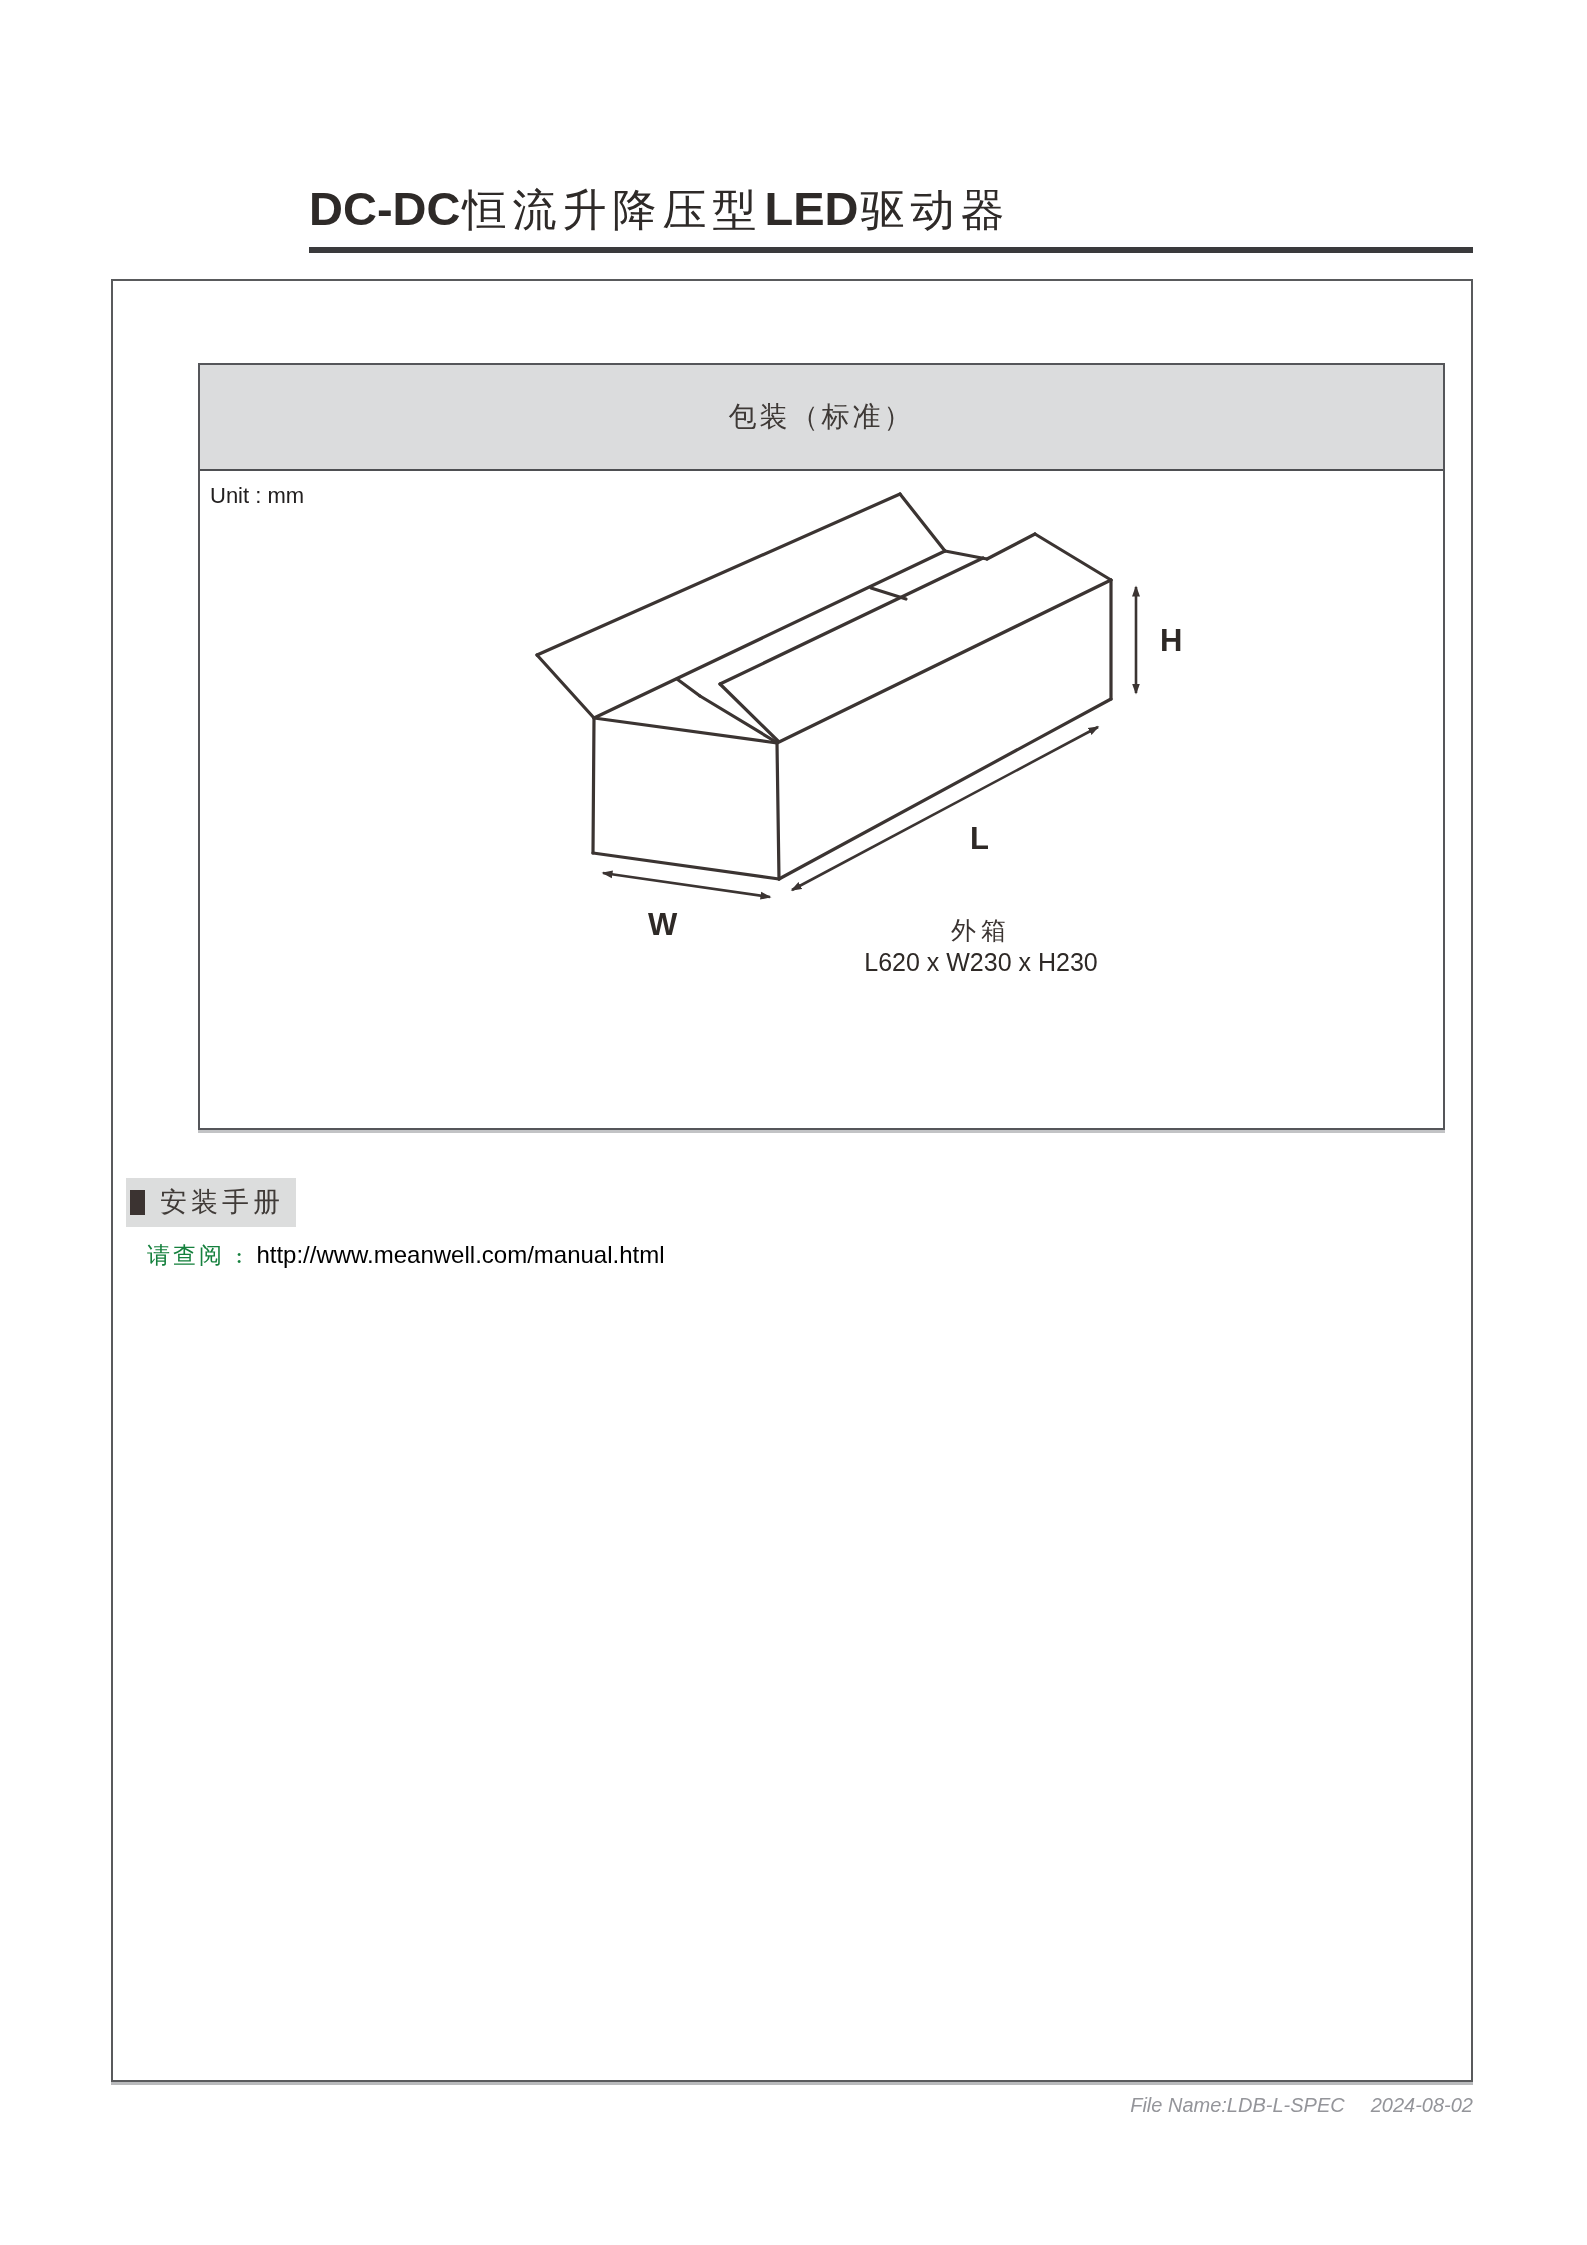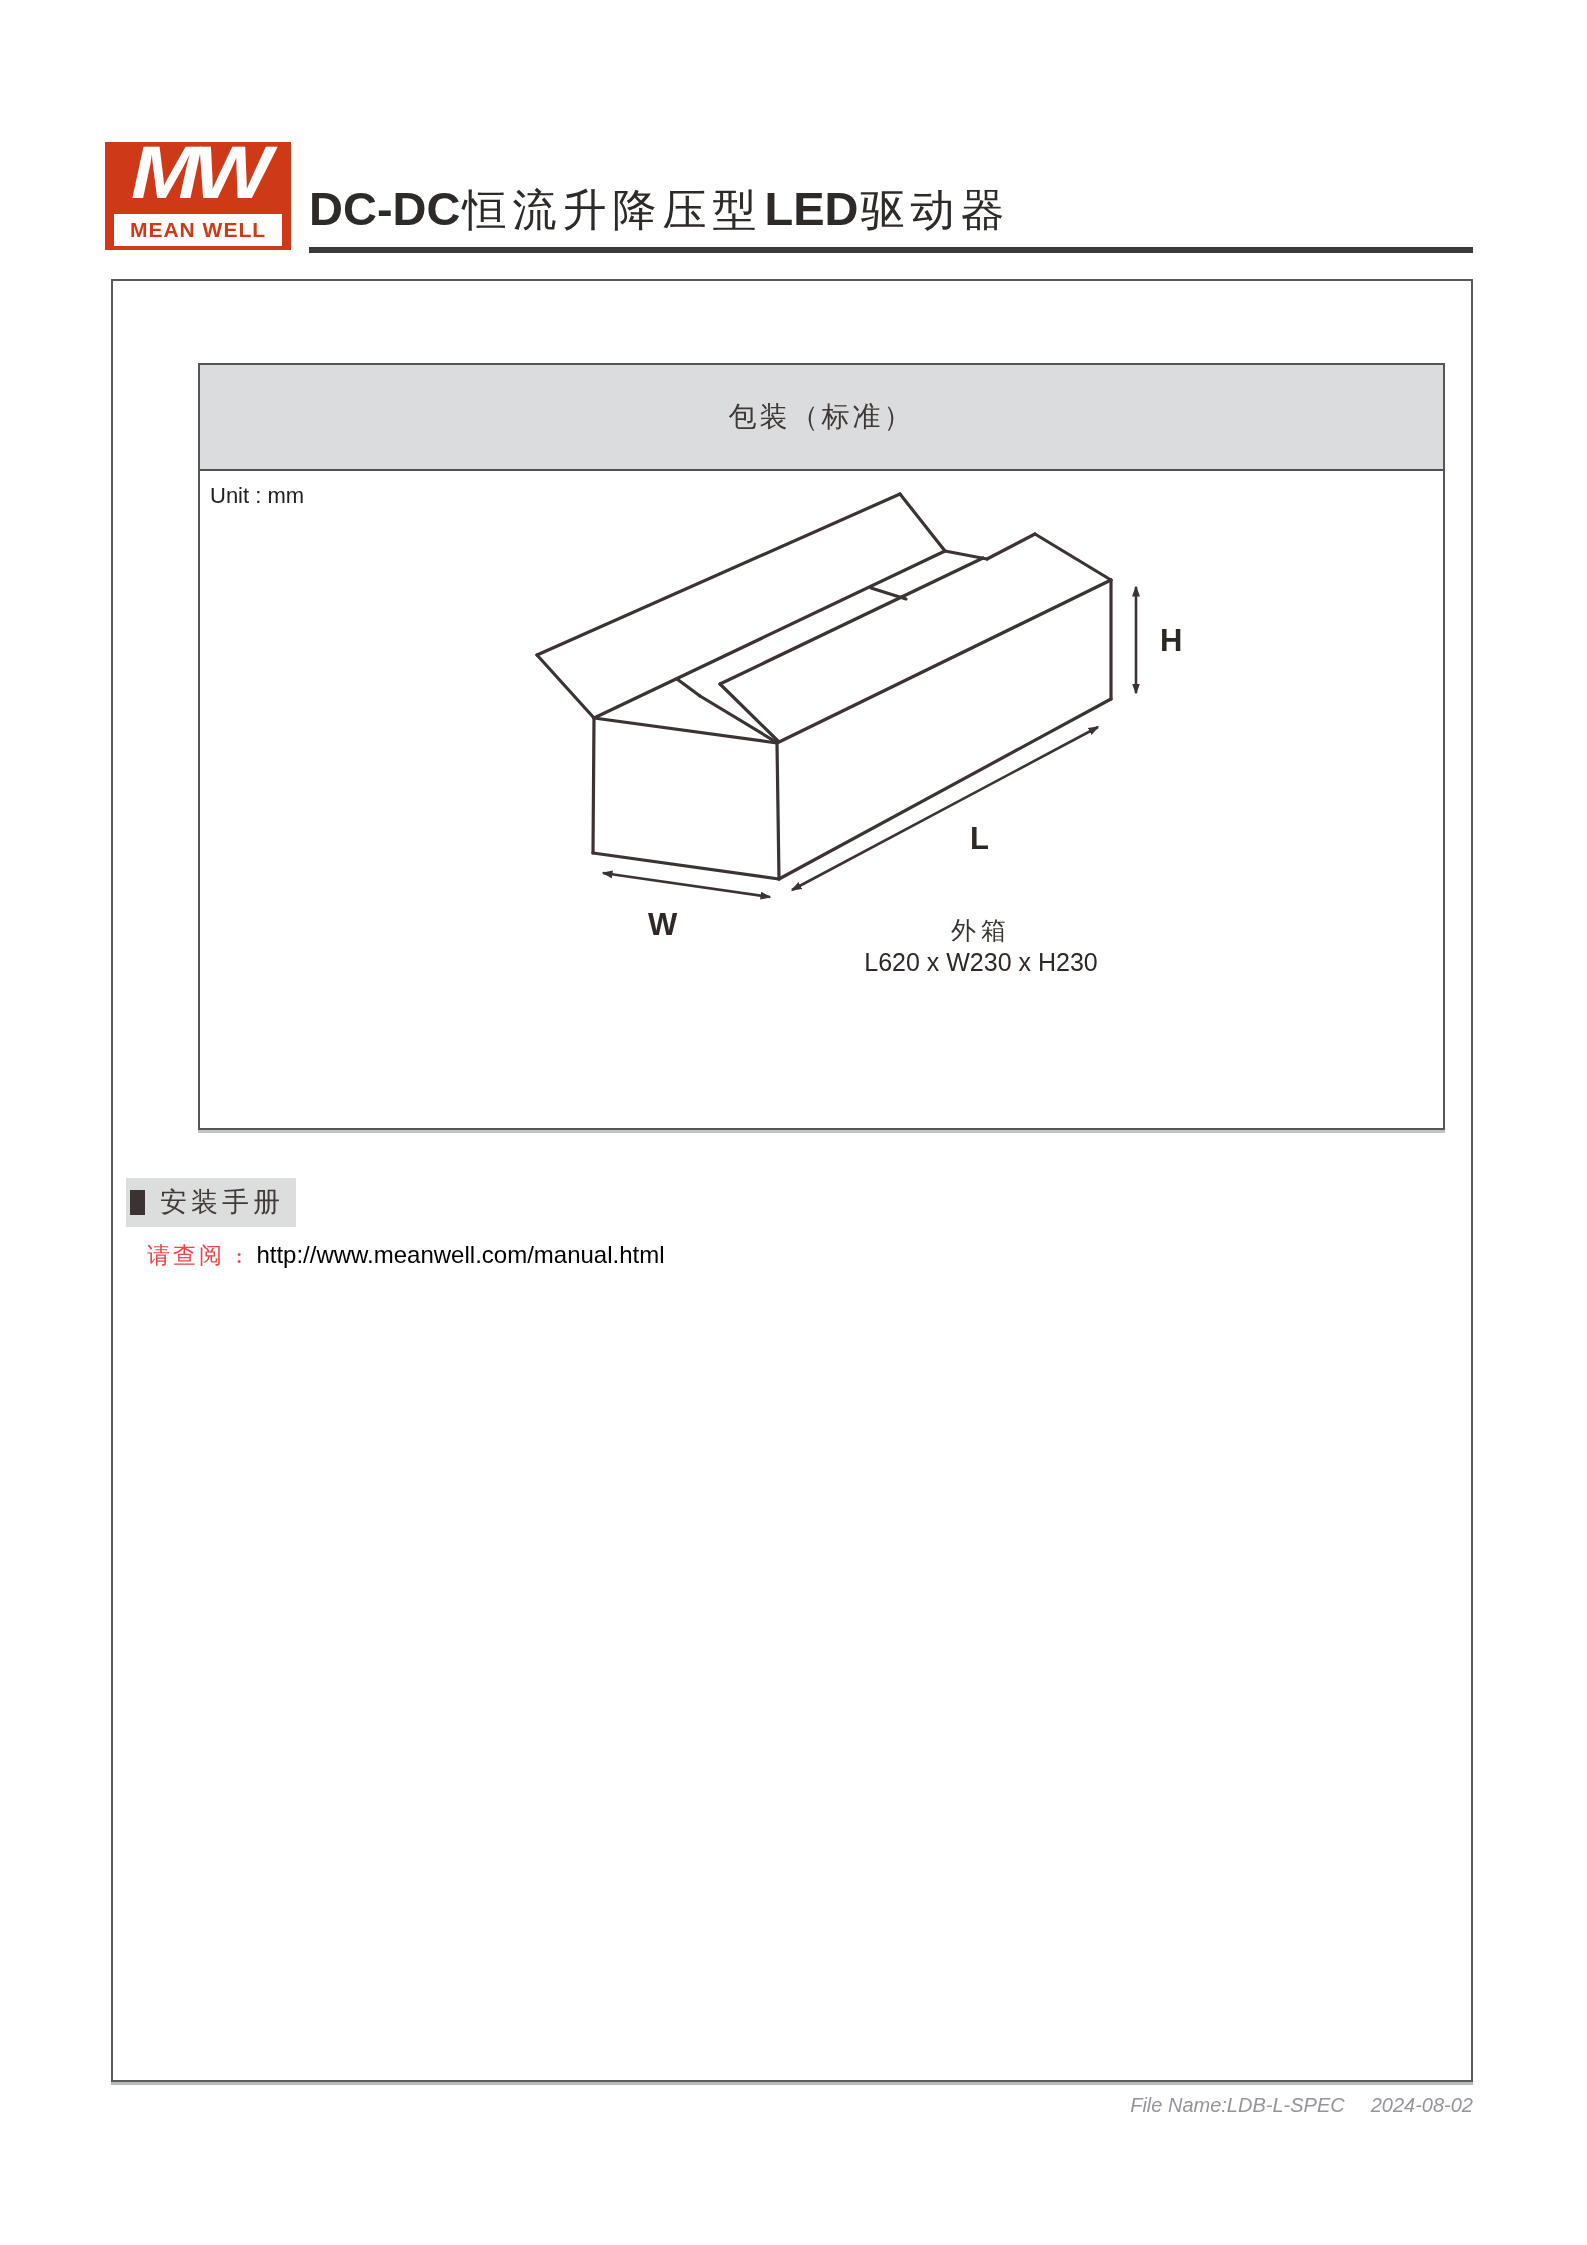--- a/index.html
+++ b/index.html
@@ -71,40 +71,36 @@
   .manual-heading {
     display:inline-flex; align-items:center; background:#DCDDDD;
     padding:6px 12px 7px 4px;
     text-align:right;
   }
   .bullet { width:15px; height:25px; background:#3B3331; margin-right:15px; }
   .manual-title {
     font-family:"DejaVu Serif", serif; font-size:27px; letter-spacing:4px; color:#403B38;
   }
   .manual-note { margin:13px 0 0 21px; white-space:nowrap; }
-  .note-prefix { font-family:"DejaVu Serif", serif; font-size:23px; letter-spacing:3px; color:#ef4444; }
+  .note-prefix { font-family:"DejaVu Serif", serif; font-size:23px; letter-spacing:3px; color:#15803d; }
   .manual-url  { font-family:"Liberation Sans", sans-serif; font-size:24px; color:#000000; font-weight:500; }
 
   
   .footer {
     position:absolute; right:114px; top:2094px; font-style:italic;
     color:#94959A; font-size:20px; font-family:"Liberation Sans", sans-serif;
     white-space:nowrap;
   }
   .footer .date { margin-left:26px; }
 </style>
 </head>
 <body>
 
 <div class="page">
 
-  <div class="logo">
-    <div class="logo-mw">MW</div>
-    <div class="logo-brand">MEAN WELL</div>
-  </div>
 
   <div class="title-row">
     <h1 class="page-title"><span class="t-latin">DC-DC</span><span class="t-cjk">恒流升降压型</span><span class="t-latin">LED</span><span class="t-cjk">驱动器</span></h1>
   </div>
   <div class="title-underline"></div>
 
   <div class="outer-box">
 
     <section class="pkg-panel">
       <div class="pkg-header">

